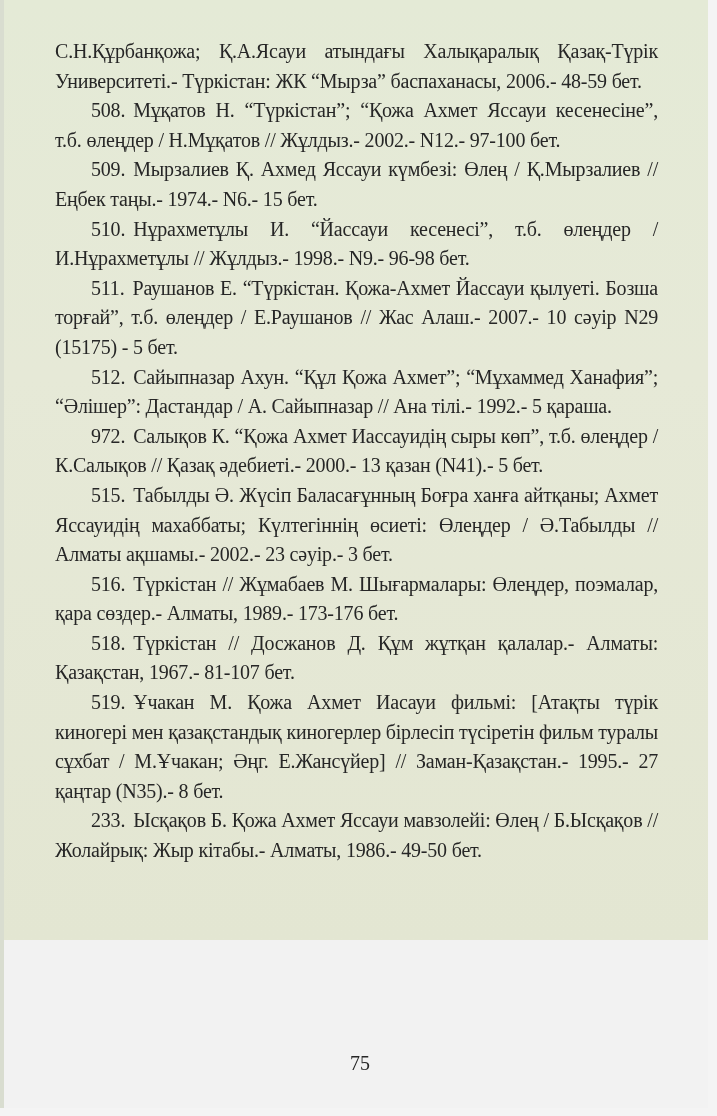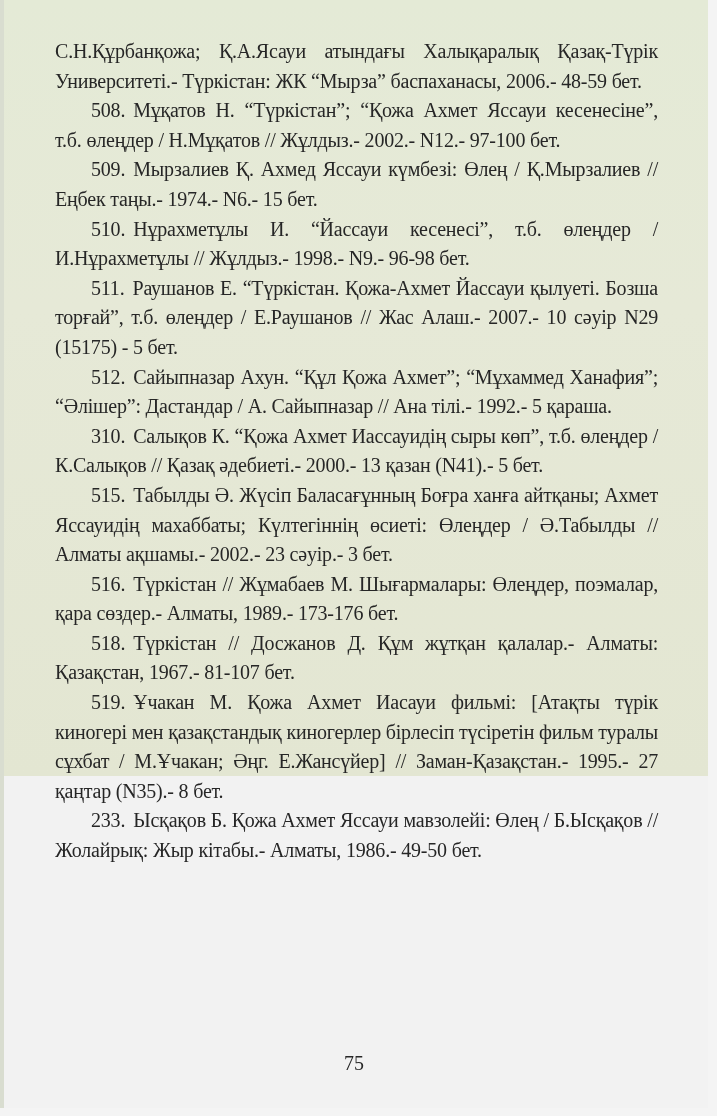--- a/index.html
+++ b/index.html
@@ -8,21 +8,21 @@
       width: 717px;
       height: 1116px;
       overflow: hidden;
       background: #f2f2f2;
     }
     .page {
       position: absolute;
       left: 0;
       top: 0;
       width: 708px;
-      height: 776px;
+      height: 940px;
       background: linear-gradient(180deg, #e4ead6 0%, #e6e9d7 40%, #e3e6d2 100%);
     }
     .edge-left {
       position: absolute;
       left: 0;
       top: 0;
       width: 4px;
       height: 1108px;
       background: #d9ddd0;
     }
@@ -66,20 +66,21 @@
     }
     .page-number {
       position: absolute;
       left: 0;
       width: 708px;
       top: 1052px;
       text-align: center;
       font-family: "Liberation Serif", serif;
       font-size: 20px;
       color: #262626;
+      padding-left: 6px;
     }
   </style>
 </head>
 <body>
 
 <div class="page">
   <div class="edge-left"></div>
 
   <div class="text-block">
     <p class="entry">
@@ -101,21 +102,21 @@
     <p class="entry indent">
       <span class="num">511.</span><span>Раушанов Е.  “Түркістан. Қожа-Ахмет Йассауи қылуеті. Бозша торғай”, т.б. өлеңдер / Е.Раушанов // Жас Алаш.- 2007.- 10 сәуір N29 (15175)  - 5 бет.</span>
     </p>
 
     <p class="entry indent">
       <span class="num">512.</span><span>Сайыпназар Ахун.  “Құл Қожа Ахмет”; “Мұхаммед Ханафия”; “Әлішер”: Дастандар / А. Сайыпназар // Ана тілі.- 1992.- 5 қараша.</span>
     </p>
 
 
     <p class="entry indent">
-      <span class="num">310.</span><span>Салықов К.  “Қожа Ахмет Иассауидің сыры көп”, т.б. өлеңдер / К.Салықов // Қазақ әдебиеті.- 2000.- 13 қазан (N41).- 5 бет.</span>
+      <span class="num">972.</span><span>Салықов К.  “Қожа Ахмет Иассауидің сыры көп”, т.б. өлеңдер / К.Салықов // Қазақ әдебиеті.- 2000.- 13 қазан (N41).- 5 бет.</span>
     </p>
 
     <p class="entry indent">
       <span class="num">515.</span><span>Табылды Ә.  Жүсіп Баласағұнның Боғра ханға айтқаны; Ахмет Яссауидің махаббаты; Күлтегіннің өсиеті: Өлеңдер / Ә.Табылды // Алматы ақшамы.- 2002.- 23 сәуір.- 3 бет.</span>
     </p>
 
     <p class="entry indent">
       <span class="num">516.</span><span>Түркістан // Жұмабаев М. Шығармалары: Өлеңдер, поэмалар, қара сөздер.- Алматы, 1989.- 173-176 бет.</span>
     </p>
 

